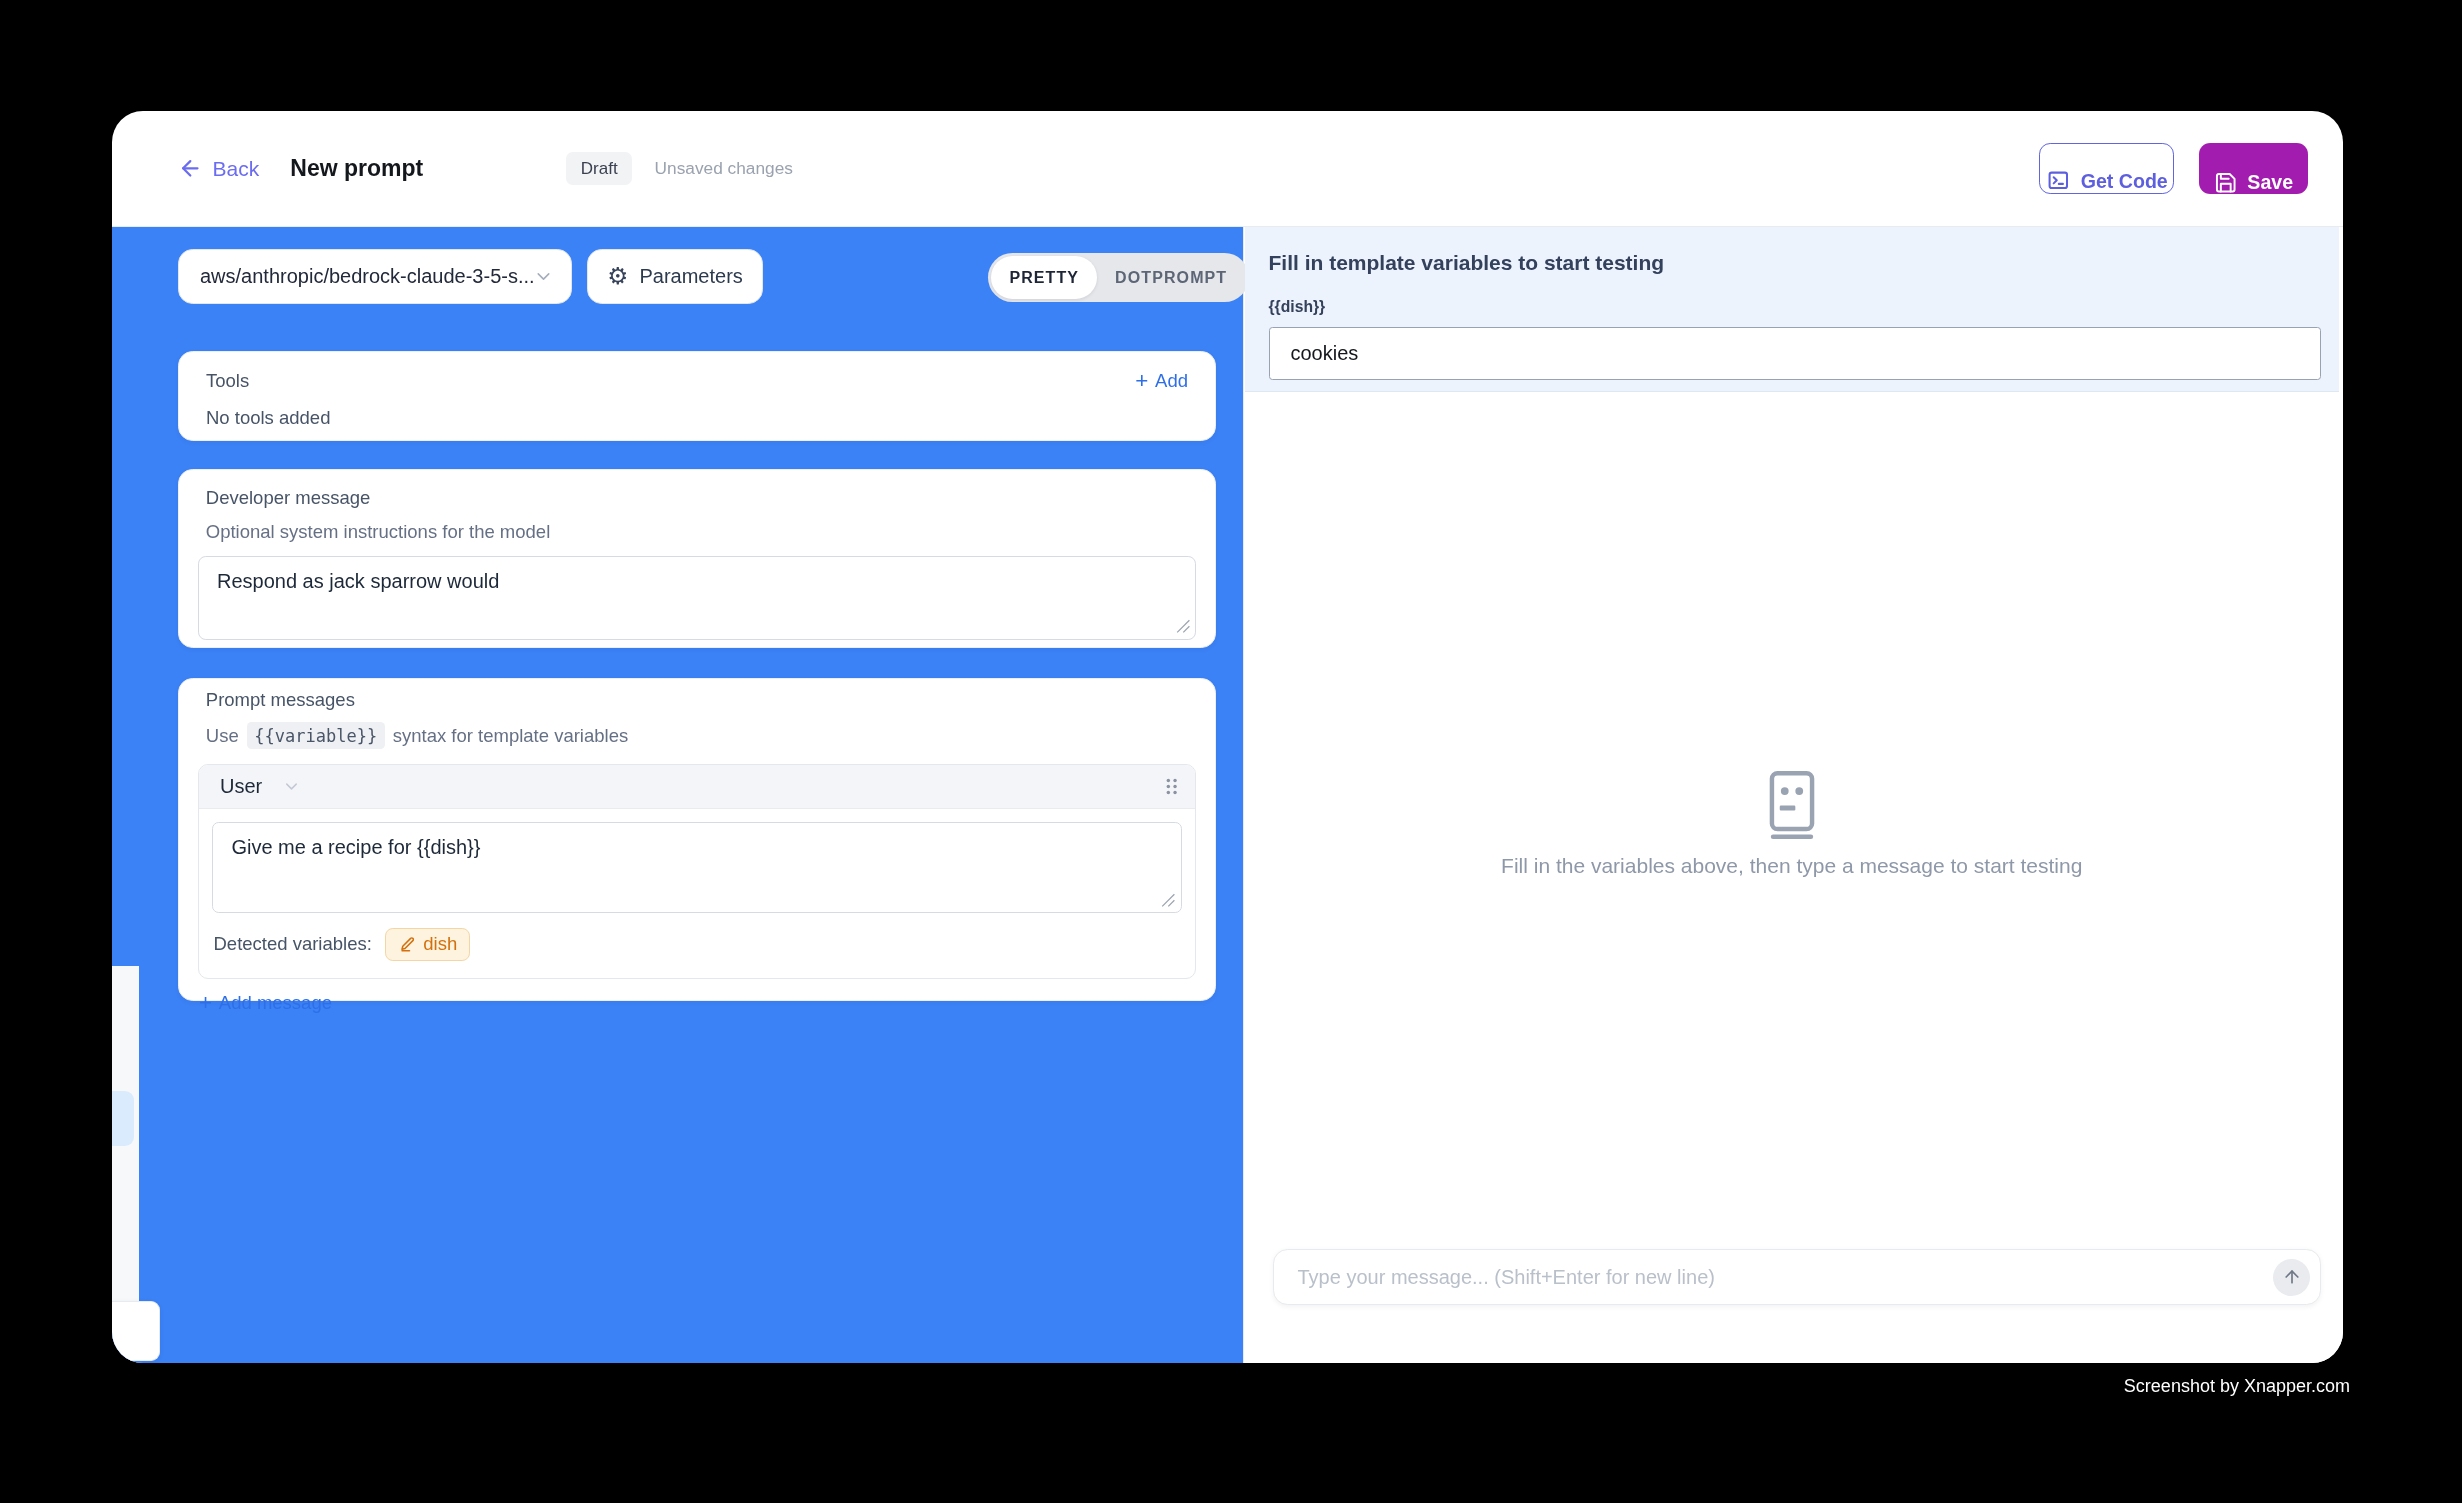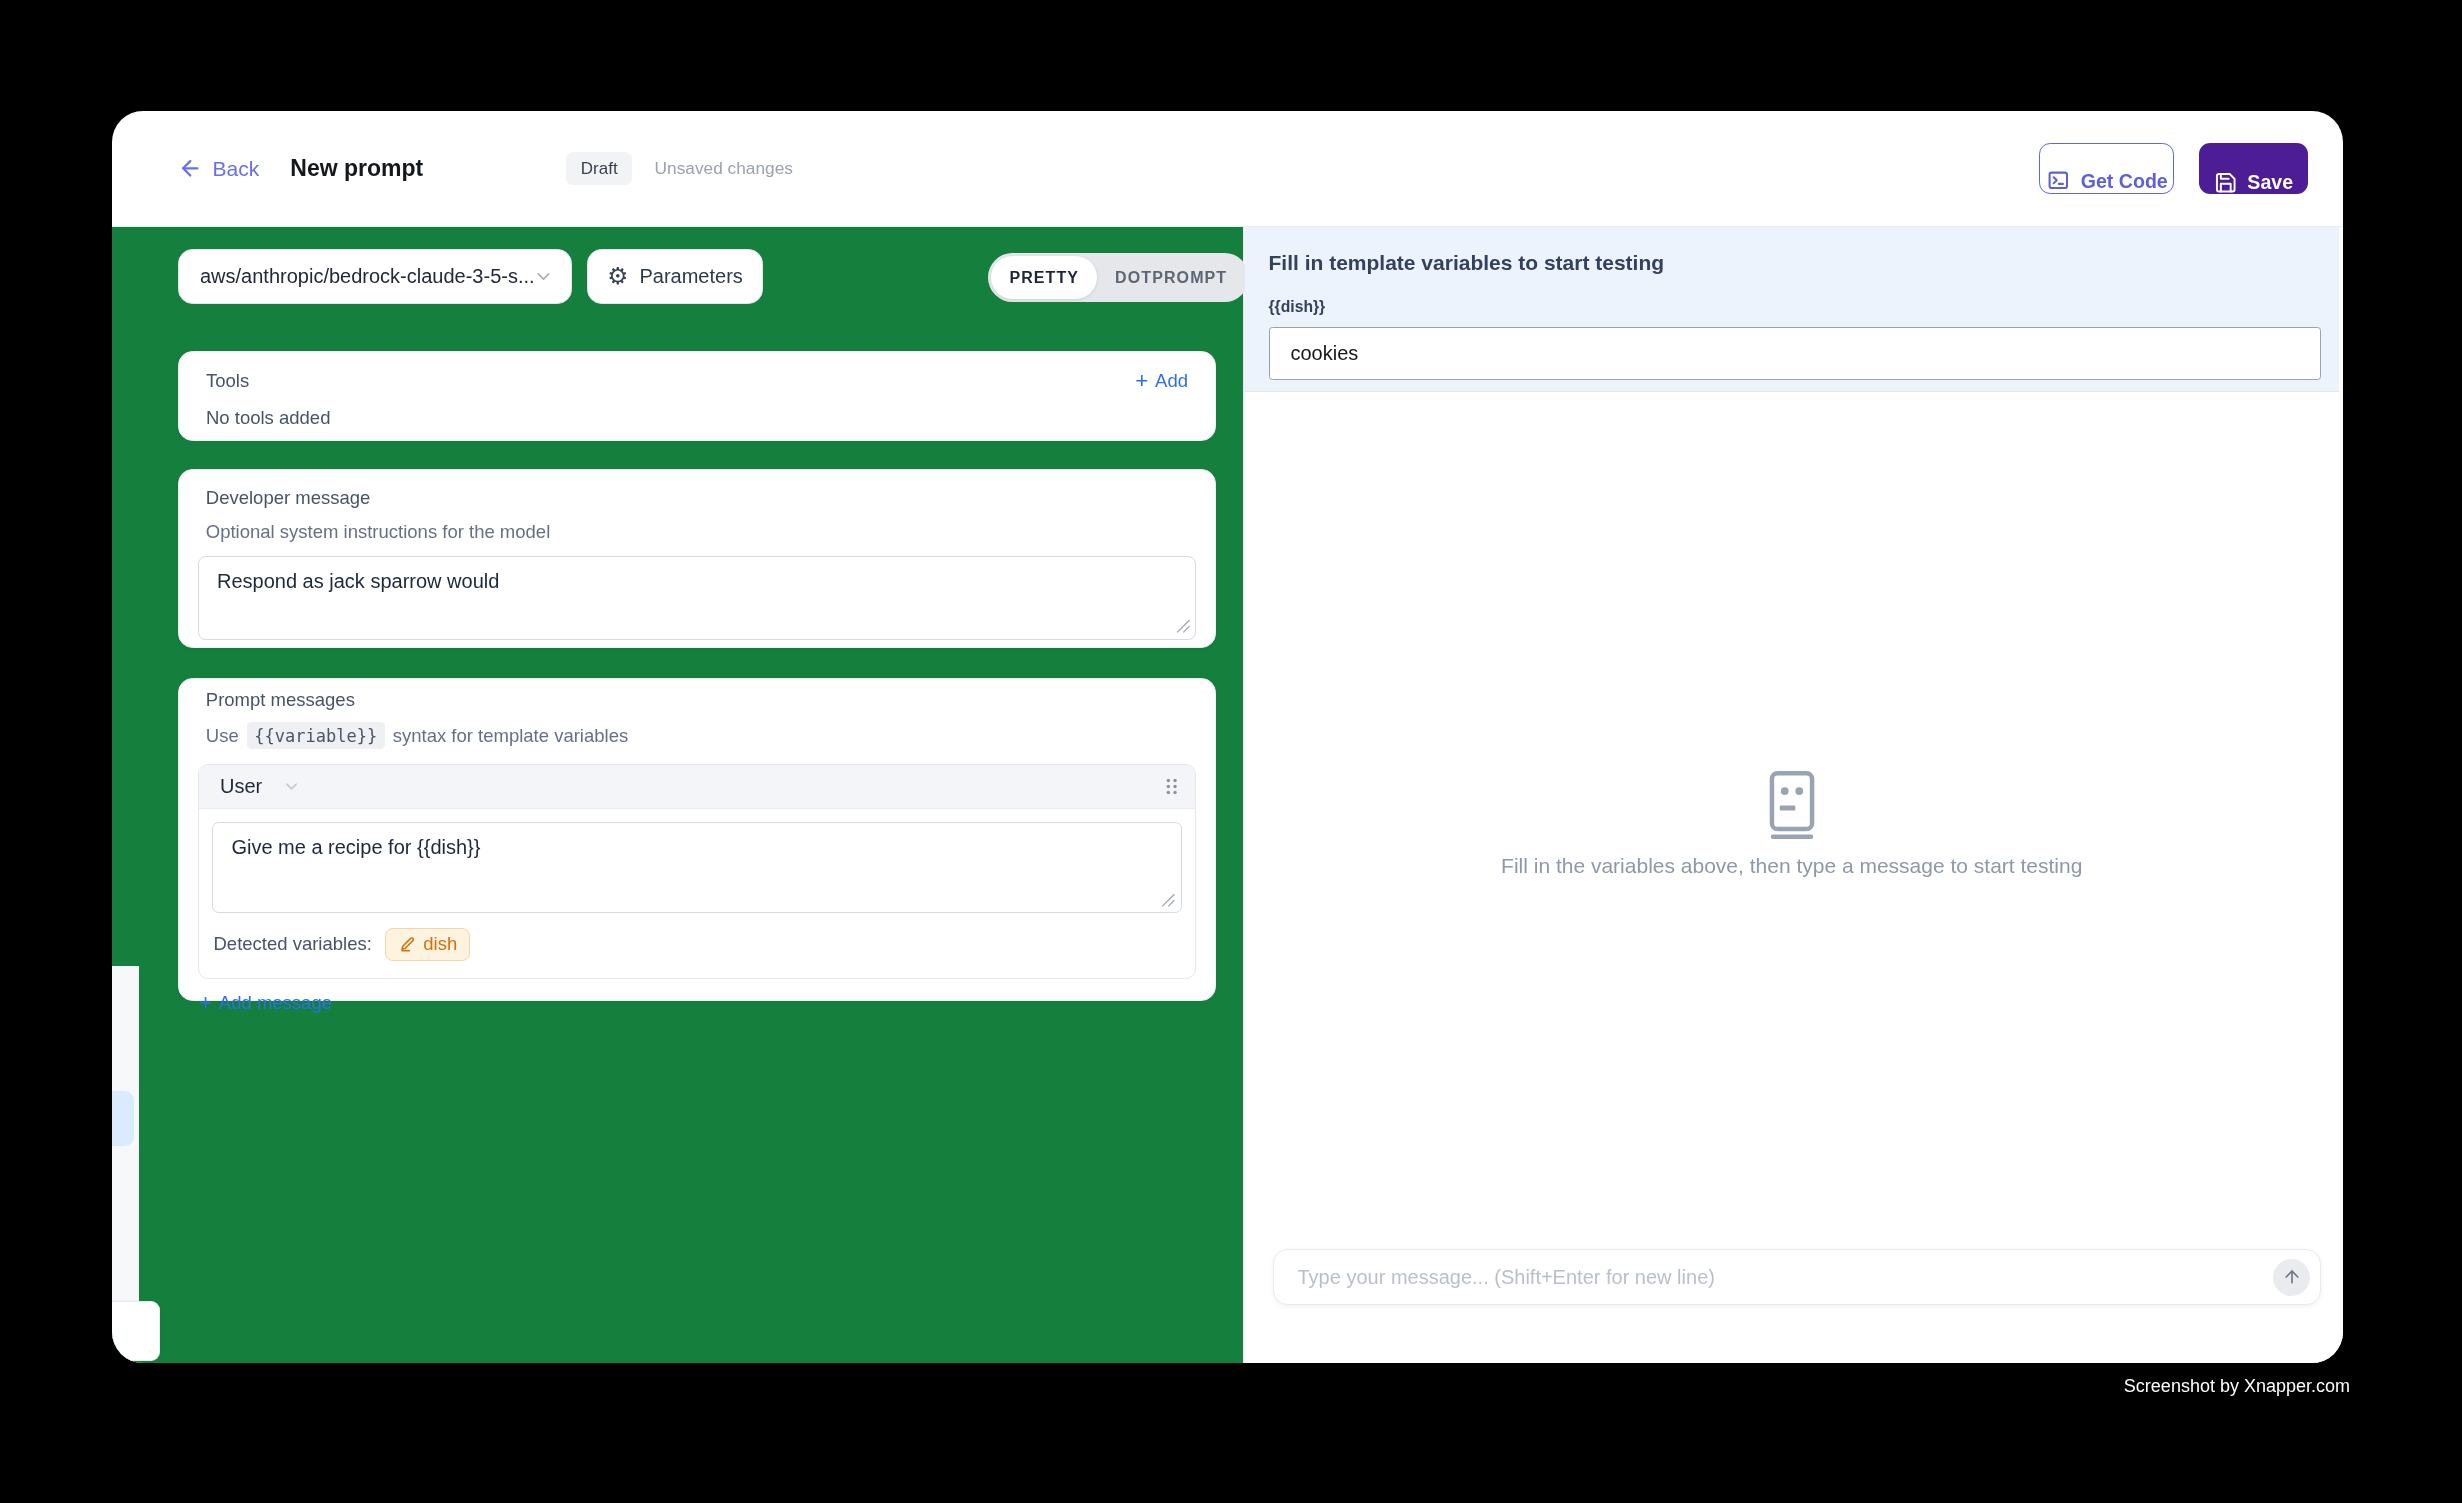--- a/index.html
+++ b/index.html
@@ -19,25 +19,25 @@
   .back-link { display:flex; align-items:center; gap:10px; color:#6b6cf0;
                font-size:21px; font-weight:500; cursor:pointer; }
   .page-title { margin-left:31px; font-size:23px; font-weight:700; color:#14171c; }
   .draft-badge { margin-left:143px; background:#f2f3f5; color:#3a4150;
                  font-size:17px; font-weight:500; padding:6.7px 14.6px; border-radius:6.7px; }
   .unsaved { margin-left:22.4px; color:#9aa2af; font-size:17.3px; }
   .hspacer { flex:1; }
   .btn { display:flex; align-items:flex-end; justify-content:center; gap:10px;
          height:51px; border-radius:11.2px; font-size:19.6px; font-weight:600; cursor:pointer; }
   .btn-getcode { width:135px; border:1.7px solid #6265e0; color:#5d5fde; background:#fff; margin-right:24.6px; }
-  .btn-save { width:109px; background:#4c1d95; color:#fff; border:none; }
+  .btn-save { width:109px; background:#a21caf; color:#fff; border:none; }
 
   
   .left-panel { position:absolute; left:0; top:116px; width:1132px; bottom:0;
-                border-right:1.1px solid #e6e9ed; background:#15803d; }
+                border-right:1.1px solid #e6e9ed; background:#3b82f6; }
   .model-select { position:absolute; left:66px; top:22.4px; width:394px; height:55px;
                   border:1.7px solid #e3e7ec; border-radius:14.6px; background:#fff;
                   display:flex; align-items:center; padding:0 17px 0 21px; cursor:pointer; }
   .model-select .val { flex:1; font-size:20px; color:#22293a; white-space:nowrap; overflow:hidden; }
   .params-btn { position:absolute; left:475px; top:22.4px; width:176px; height:55px;
                 border:1.7px solid #e3e7ec; border-radius:14.6px; background:#fff;
                 display:flex; align-items:center; justify-content:center; gap:11.2px;
                 font-size:20px; font-weight:500; color:#2c3a4e; cursor:pointer; }
   .gear-glyph { font-family:"DejaVu Sans",sans-serif; font-size:23.5px; color:#36435a; line-height:1; }
   .toggle { position:absolute; left:876px; top:26px; height:49px; border-radius:24.6px;

